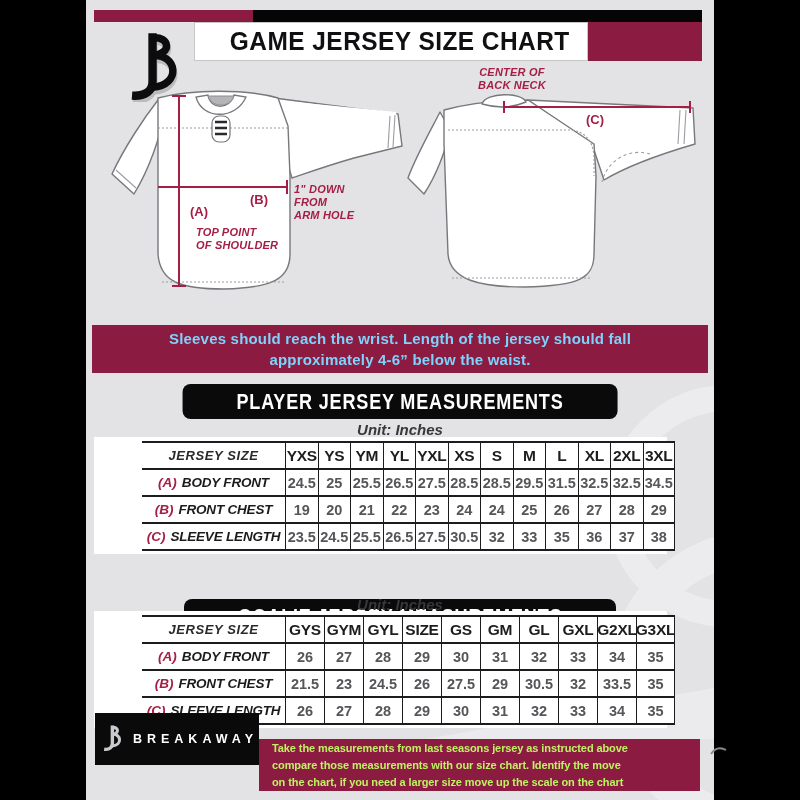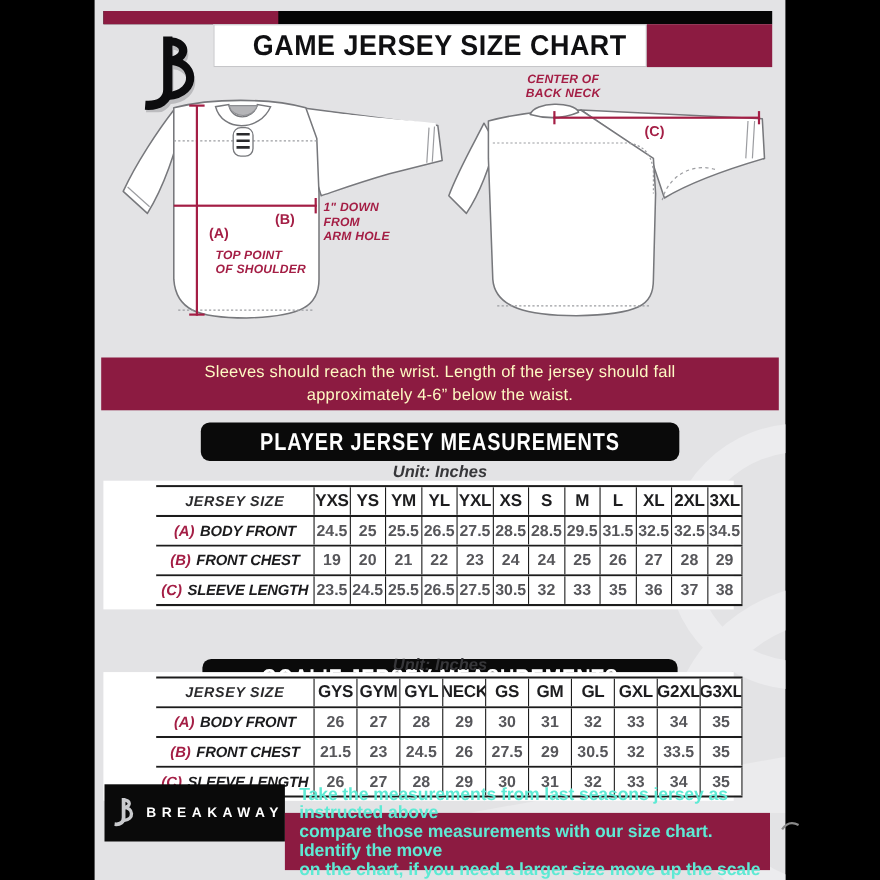--- a/index.html
+++ b/index.html
@@ -21,21 +21,21 @@
             font-size:26px;font-weight:800;letter-spacing:.5px;color:#101012;white-space:nowrap;}
   .maroonblock{left:502px;top:22px;width:114px;height:39px;background:#8c1b41;}
   
   .mline{background:#a41e45;}
   .mkey{font-size:13px;font-weight:800;color:#a41e45;}
   .mnote{font-size:11px;font-style:italic;font-weight:700;color:#a41e45;
          line-height:13px;letter-spacing:.2px;white-space:nowrap;}
   
   .banner{left:6px;top:325px;width:616px;height:48px;background:#8c1b41;
           display:flex;flex-direction:column;align-items:center;justify-content:center;}
-  .banner div{color:#fef9c3;font-size:15px;font-weight:400;line-height:21px;letter-spacing:.2px;}
+  .banner div{color:#7dd3fc;font-size:15px;font-weight:700;line-height:21px;letter-spacing:.2px;}
   
   .blacktitle{left:50%;transform:translateX(-50%);background:#0a0a0a;border-radius:8px;
               padding:4px 18px;display:flex;align-items:center;justify-content:center;height:27px;}
   .blacktitle span{display:inline-block;transform:scaleX(.82);font-size:22px;font-weight:800;
               letter-spacing:1px;color:#fff;white-space:nowrap;}
   .unit{left:0;width:100%;text-align:center;font-size:15px;font-style:italic;
         font-weight:700;color:#37373a;}
   
   .panel{background:#fff;left:8px;width:573px;height:117px;}
   .sizetable{position:absolute;left:48px;width:533px;border-bottom:2px solid #1c1c1c;}
@@ -49,21 +49,21 @@
   .hcell{font-size:15.5px;font-weight:800;color:#1d1d1f;letter-spacing:-.3px;}
   .vcell{font-size:14.5px;font-weight:600;color:#56565a;}
   .rkey{color:#a41e45;font-weight:800;font-size:13.5px;margin-right:5px;}
   .rlab{font-weight:700;font-size:13.5px;color:#1b1b1d;letter-spacing:-.2px;}
   
   .fblack{left:9px;top:713px;width:164px;height:52px;background:#0a0a0a;
           display:flex;align-items:center;justify-content:center;gap:7px;}
   .fbrand{color:#fff;font-size:12.5px;font-weight:800;letter-spacing:5px;}
   .fmaroon{left:173px;top:739px;width:441px;height:52px;background:#8c1b41;
            display:flex;flex-direction:column;justify-content:center;padding-left:13px;box-sizing:border-box;}
-  .fmaroon div{color:#5eead4;font-size:16px;font-weight:600;line-height:17px;letter-spacing:-.1px;}
+  .fmaroon div{color:#bef264;font-size:11px;font-weight:600;line-height:17px;letter-spacing:-.1px;}
   .jersey-wrap svg{display:block;}
 </style>
 </head>
 <body>
 
 <div class="page">
 
   <div class="wm-ring" style="left:520px;top:385px;width:190px;height:190px;"></div>
   <div class="wm-ring" style="left:520px;top:530px;width:240px;height:240px;border-width:34px;"></div>
   <div class="wm-band" style="left:340px;top:688px;width:288px;height:51px;clip-path:polygon(0 100%,100% 0,100% 100%);"></div>
@@ -244,21 +244,21 @@
     <span>GOALIE JERSEY MEASUREMENTS</span>
   </div>
   <div class="abs unit" style="top:596px;">Unit: Inches</div>
   <div class="abs panel" style="top:611px;">
     <div class="sizetable" style="top: 4px; --cols: 10;">
         <div class="trow">
           <div class="cell lbl sizelbl">JERSEY SIZE</div>
           <div class="cell hcell">GYS</div>
           <div class="cell hcell">GYM</div>
           <div class="cell hcell">GYL</div>
-          <div class="cell hcell">NECK</div>
+          <div class="cell hcell">SIZE</div>
           <div class="cell hcell">GS</div>
           <div class="cell hcell">GM</div>
           <div class="cell hcell">GL</div>
           <div class="cell hcell">GXL</div>
           <div class="cell hcell">G2XL</div>
           <div class="cell hcell">G3XL</div>
         </div>
         <div class="trow">
           <div class="cell lbl">
             <div class="rkey">(A)</div>

